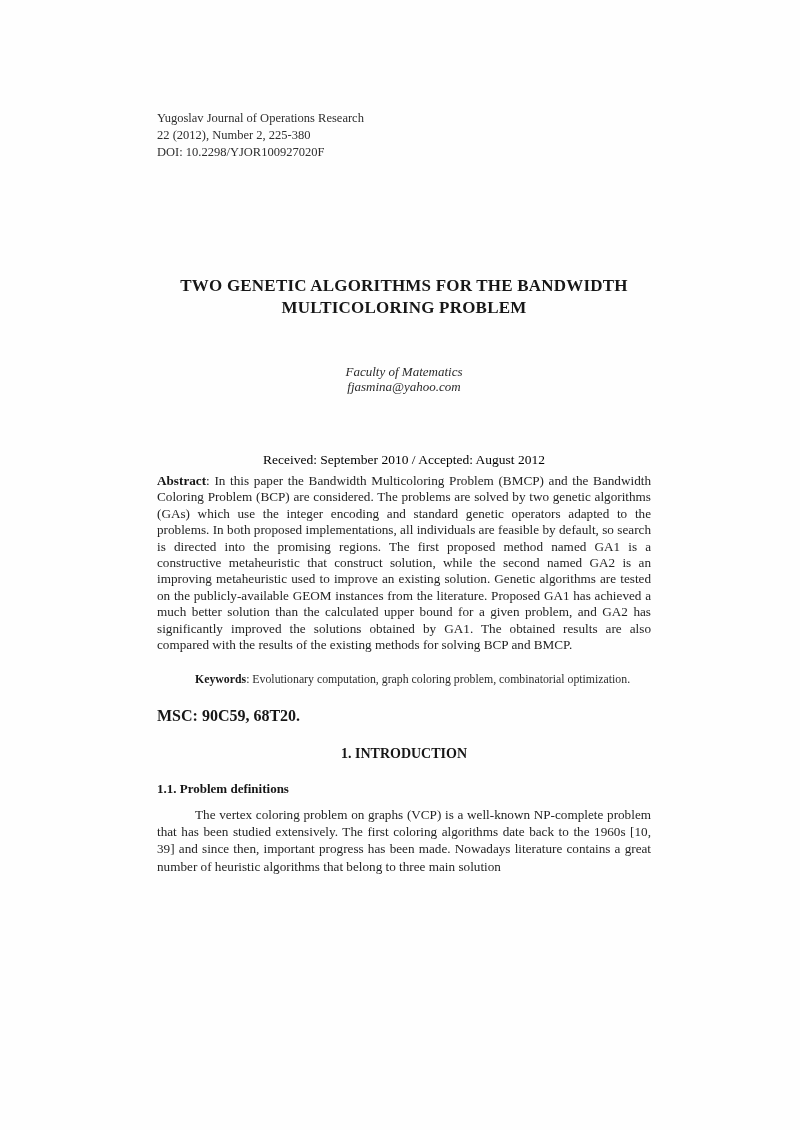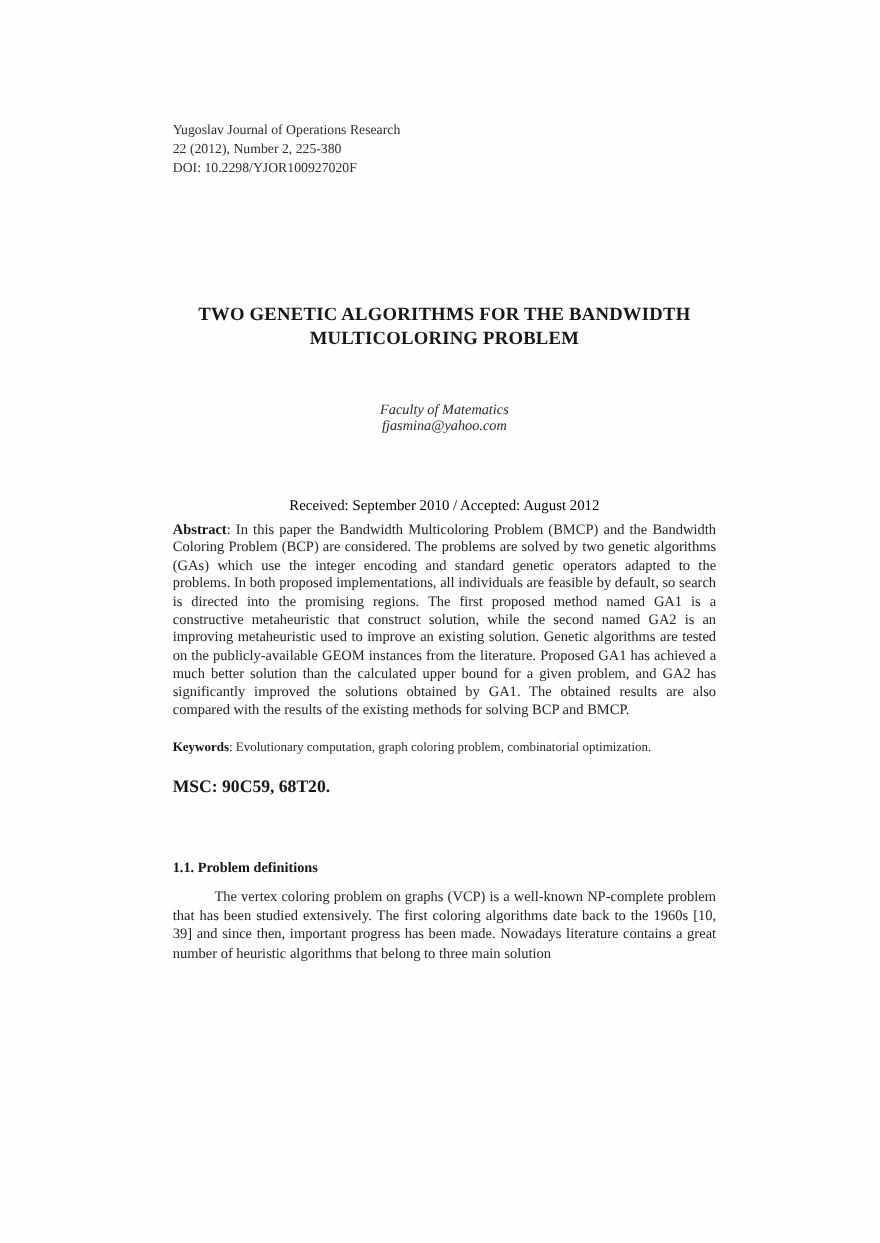--- a/index.html
+++ b/index.html
@@ -63,20 +63,21 @@
     font-size: 13.2px;
     line-height: 16.4px;
     text-align: justify;
     color: #242424;
   }
   .abstract .lead { font-weight: bold; color: #161616; }
   .keywords {
     top: 672px;
     font-size: 11.8px;
     color: #2c2c2c;
+    margin-left: 38px;
   }
   .keywords .lead { font-weight: bold; color: #161616; }
   .msc {
     top: 707px;
     font-size: 16px;
     font-weight: bold;
     color: #171717;
   }
   .section-heading {
     top: 746px;
@@ -124,18 +125,19 @@
   <div class="block abstract">
     <span class="lead">Abstract</span><span>: In this paper the Bandwidth Multicoloring Problem (BMCP) and the Bandwidth Coloring Problem (BCP) are considered. The problems are solved by two genetic algorithms (GAs) which use the integer encoding and standard genetic operators adapted to the problems. In both proposed implementations, all individuals are feasible by default, so search is directed into the promising regions. The first proposed method named GA1 is a constructive metaheuristic that construct solution, while the second named GA2 is an improving metaheuristic used to improve an existing solution. Genetic algorithms are tested on the publicly-available GEOM instances from the literature. Proposed GA1 has achieved a much better solution than the calculated upper bound for a given problem, and GA2 has significantly improved the solutions obtained by GA1. The obtained results are also compared with the results of the existing methods for solving BCP and BMCP.</span>
   </div>
 
   <div class="block keywords">
     <span class="lead">Keywords</span><span>: Evolutionary computation, graph coloring problem, combinatorial optimization.</span>
   </div>
 
   <div class="block msc">MSC: 90C59, 68T20.</div>
 
+  <div class="block section-heading">1. INTRODUCTION</div>
 
   <div class="block subsection-heading">1.1. Problem definitions</div>
 
   <div class="block intro-paragraph">The vertex coloring problem on graphs (VCP) is a well-known NP-complete problem that has been studied extensively. The first coloring algorithms date back to the 1960s [10, 39] and since then, important progress has been made. Nowadays literature contains a great number of heuristic algorithms that belong to three main solution</div>
 
 </div>
 
 </body></html>

